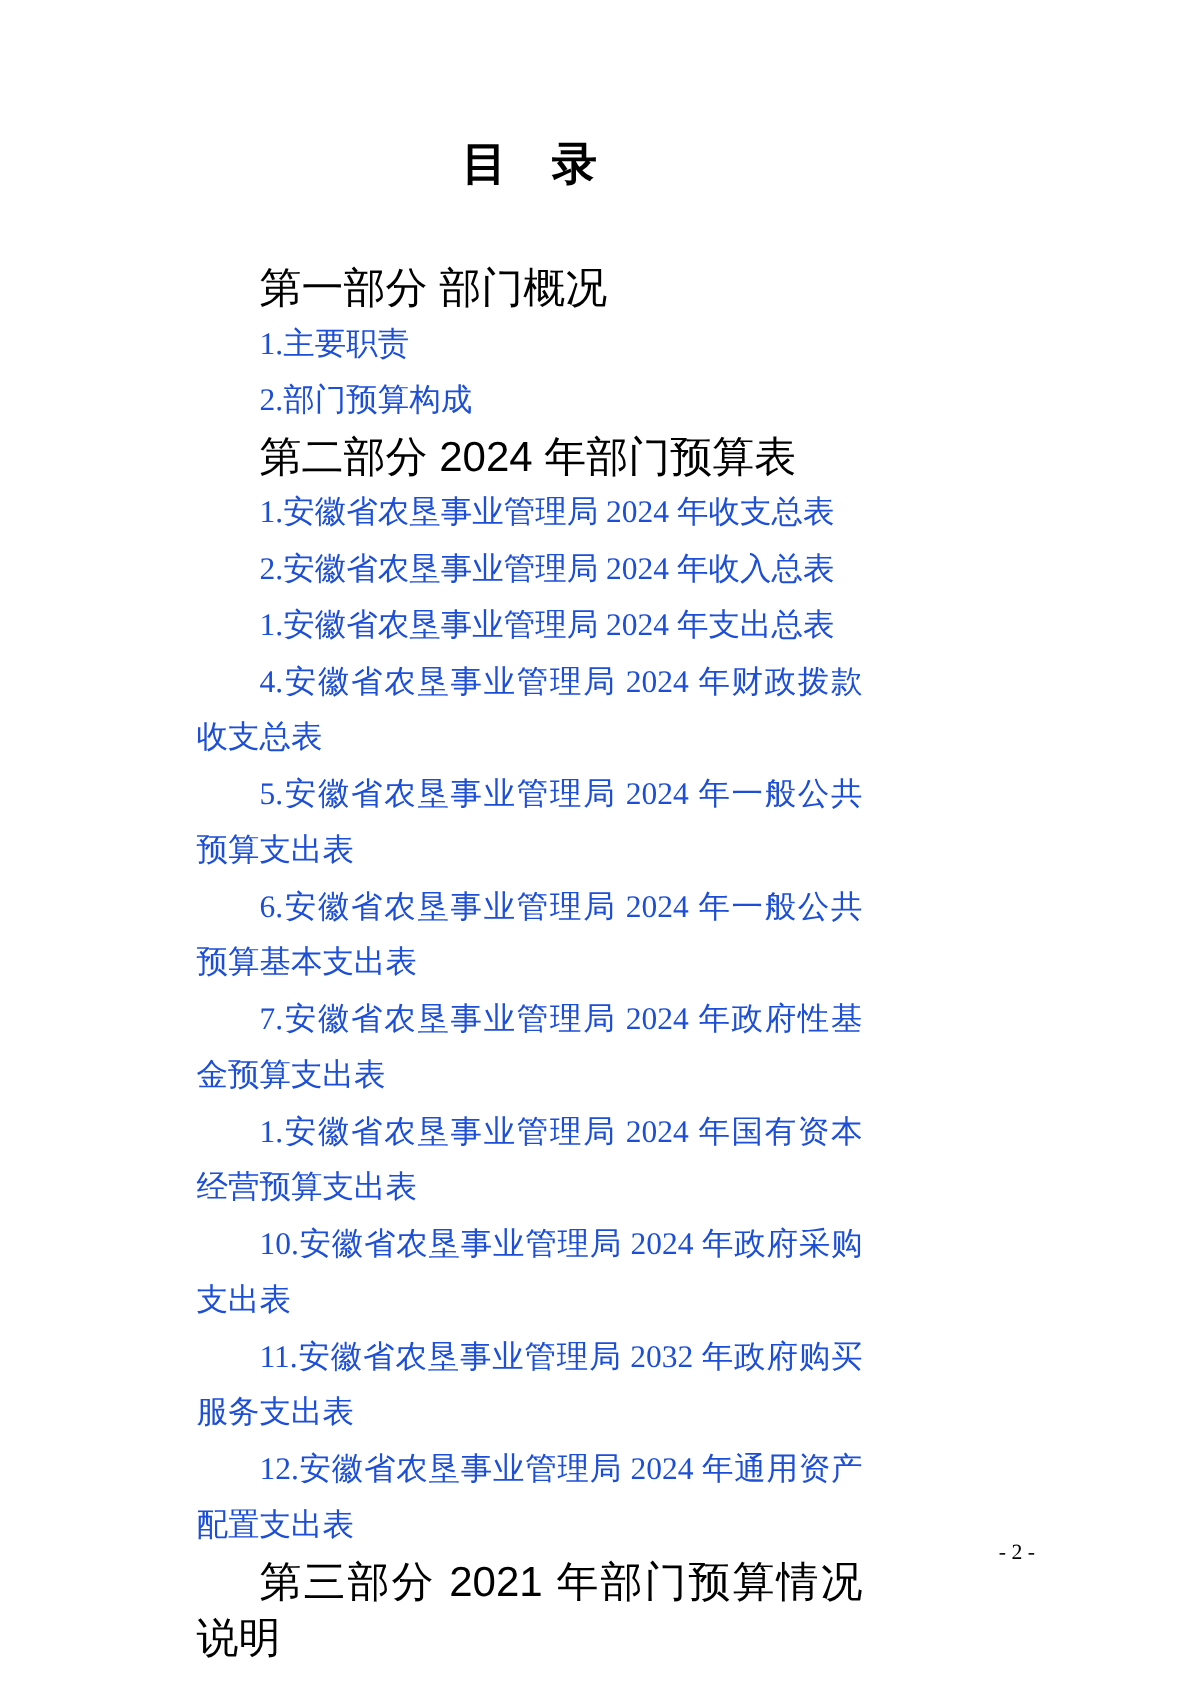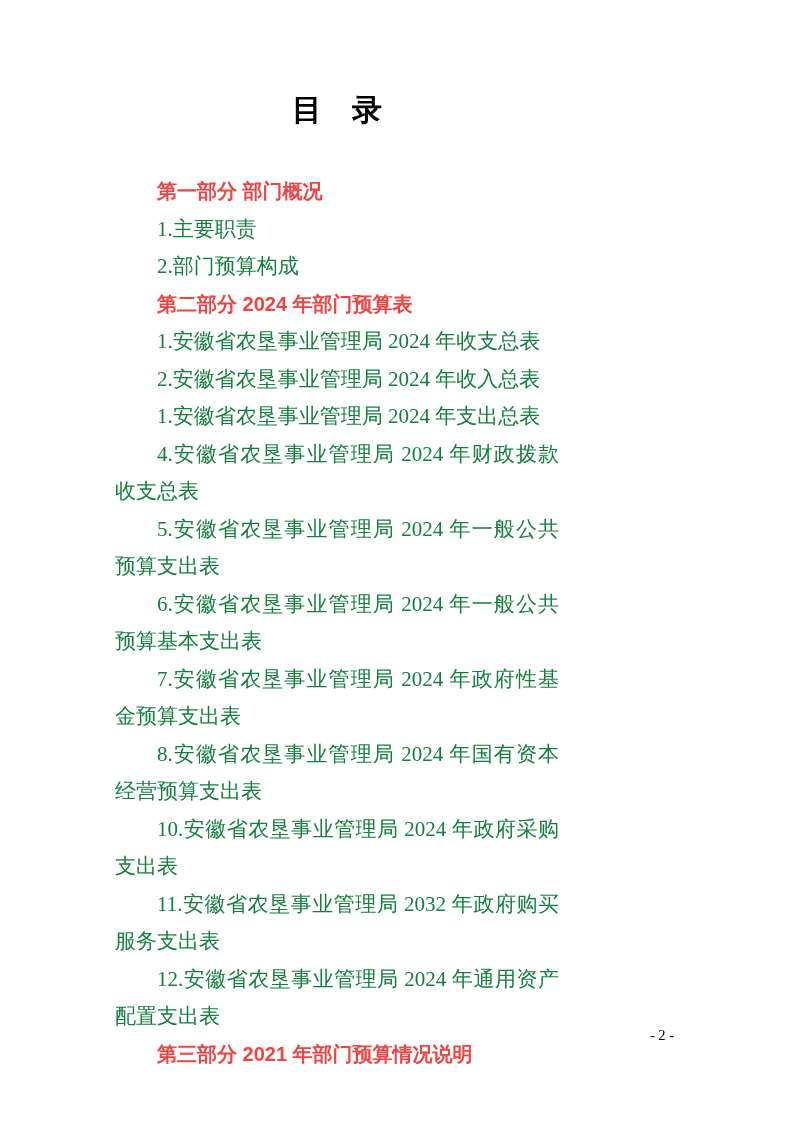--- a/index.html
+++ b/index.html
@@ -11,21 +11,21 @@
     width: 794px;
     height: 1123px;
     position: relative;
     overflow: hidden;
     font-family: "Liberation Serif", "DejaVu Serif", serif;
     color: #111111;
   }
   .page {
     position: absolute;
     top: 0;
-    left: 0;
+    left: 16px;
     width: 673px;
     height: 1123px;
     padding: 0 114px 0 115px;
     box-sizing: border-box;
     background: #ffffff;
   }
   .doc-title {
     margin-top: 92px;
     line-height: 36px;
     font-size: 30px;
@@ -37,29 +37,29 @@
   .toc {
     margin-top: 45px;
   }
   .toc p {
     margin: 0;
     line-height: 37.5px;
     text-indent: 42px;
     text-align: justify;
   }
   .section-heading {
-    font-size: 20px;
-    font-weight: bold;
+    font-size: 28px;
+    font-weight: normal;
     font-family: "Liberation Sans", "DejaVu Sans", sans-serif;
-    color: #ef4444;
+    color: #000000;
   }
   .toc-item {
     font-size: 21px;
     font-family: "Liberation Serif", "DejaVu Serif", serif;
-    color: #15803d;
+    color: #1d4ed8;
   }
   .page-number {
     position: absolute;
     top: 1026px;
     left: 640px;
     width: 44px;
     text-align: center;
     font-size: 14.5px;
     line-height: 18px;
     font-family: "Liberation Serif", "DejaVu Serif", serif;
@@ -84,21 +84,21 @@
   <div class="toc-section">
     <p class="section-heading">第二部分 2024 年部门预算表</p>
     <div>
           <p class="toc-item">1.安徽省农垦事业管理局 2024 年收支总表</p>
           <p class="toc-item">2.安徽省农垦事业管理局 2024 年收入总表</p>
           <p class="toc-item">1.安徽省农垦事业管理局 2024 年支出总表</p>
           <p class="toc-item">4.安徽省农垦事业管理局 2024 年财政拨款收支总表</p>
           <p class="toc-item">5.安徽省农垦事业管理局 2024 年一般公共预算支出表</p>
           <p class="toc-item">6.安徽省农垦事业管理局 2024 年一般公共预算基本支出表</p>
           <p class="toc-item">7.安徽省农垦事业管理局 2024 年政府性基金预算支出表</p>
-          <p class="toc-item">8.安徽省农垦事业管理局 2024 年国有资本经营预算支出表</p>
+          <p class="toc-item">1.安徽省农垦事业管理局 2024 年国有资本经营预算支出表</p>
           <p class="toc-item">10.安徽省农垦事业管理局 2024 年政府采购支出表</p>
           <p class="toc-item">11.安徽省农垦事业管理局 2032 年政府购买服务支出表</p>
           <p class="toc-item">12.安徽省农垦事业管理局 2024 年通用资产配置支出表</p>
         </div>
   </div>
 
   <div class="toc-section">
     <p class="section-heading">第三部分 2021 年部门预算情况说明</p>
   </div>
 </div>

